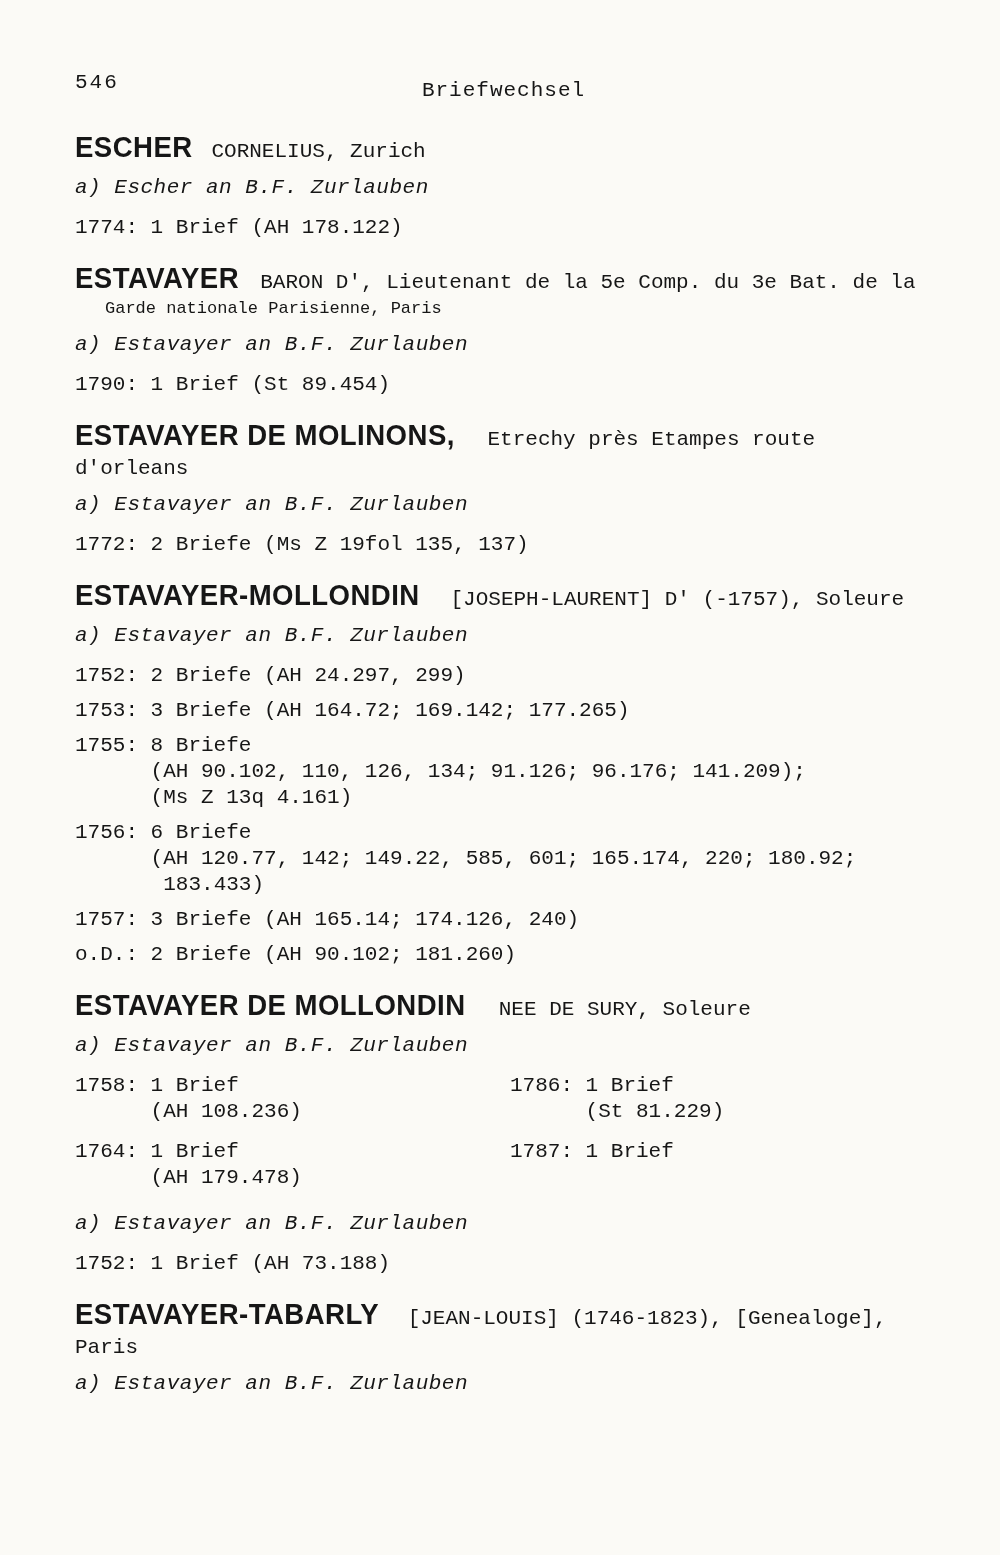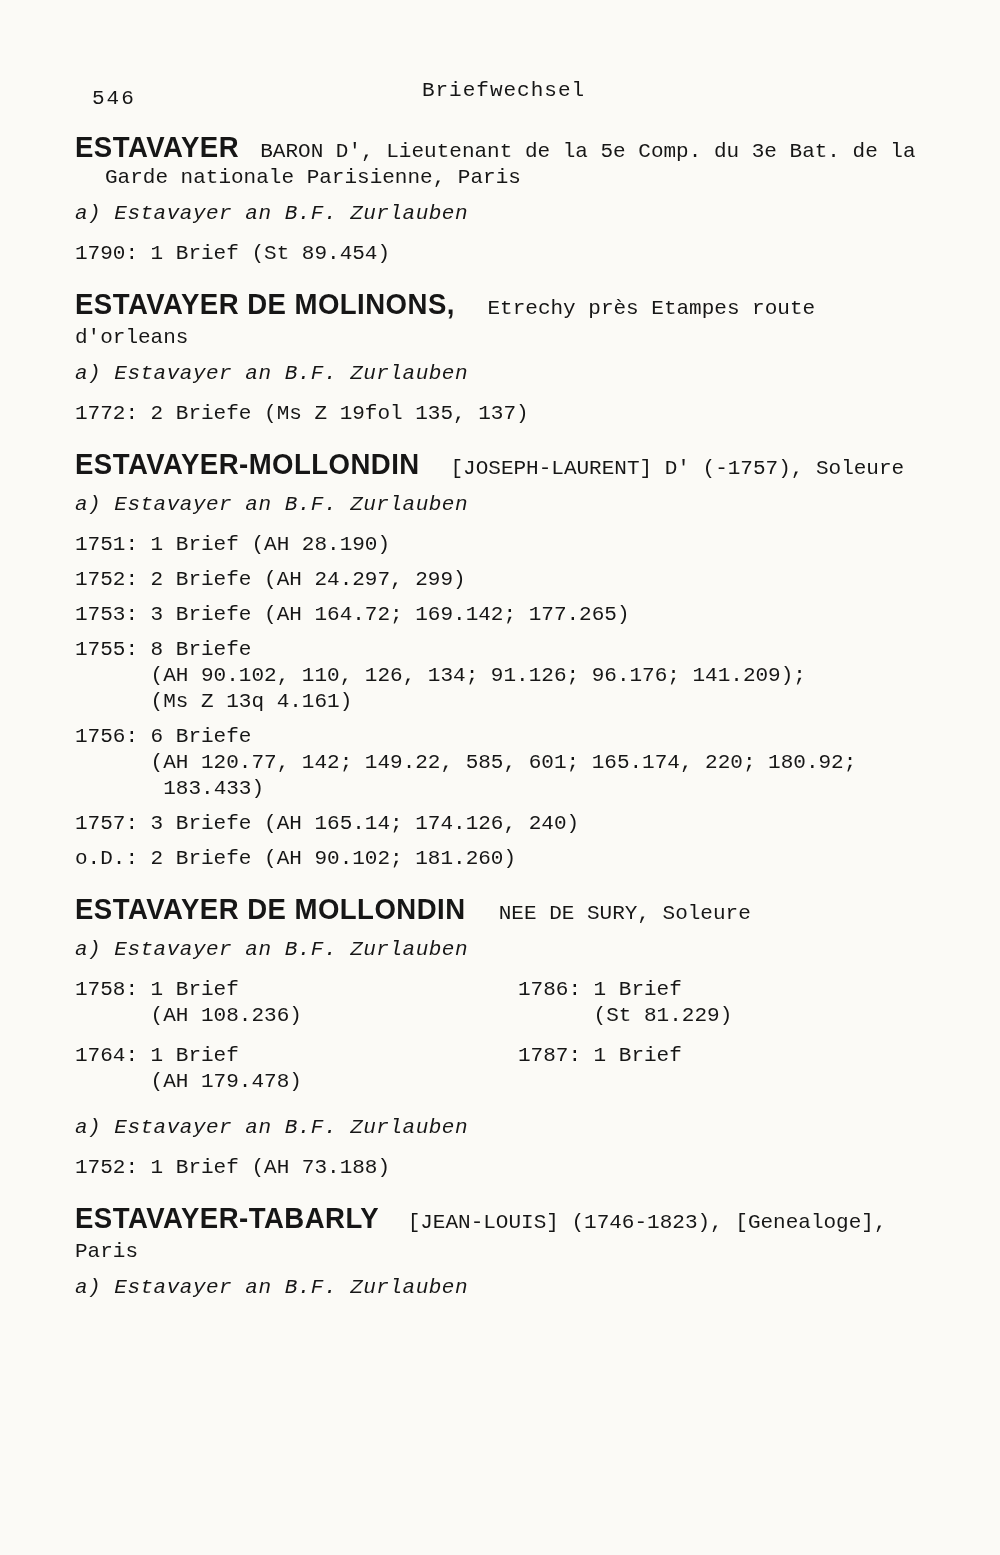--- a/index.html
+++ b/index.html
@@ -20,23 +20,22 @@
     line-height: 26px;
   }
   .pagehead {
     position: relative;
     height: 28px;
     margin-bottom: 36px;
   }
   .pnum {
     position: absolute;
     left: 0;
-    top: 16px;
+    top: 0;
     letter-spacing: 2px;
-    margin-left: 17px;
   }
   .ptitle {
     position: absolute;
     left: 0;
     right: 0;
     top: 8px;
     text-align: center;
     letter-spacing: 1px;
   }
   .entry { margin: 0 0 6px 0; }
@@ -56,21 +55,21 @@
   .esub {
     font-family: "Liberation Mono", "DejaVu Sans Mono", monospace;
     font-size: 21px;
     font-weight: normal;
     white-space: pre-wrap;
   }
   .esub2 {
     display: block;
     margin-left: 30px;
     font-family: "Liberation Mono", "DejaVu Sans Mono", monospace;
-    font-size: 21px;
+    font-size: 17px;
     font-weight: normal;
   }
   .attr {
     font-style: italic;
     margin: 0 0 14px 0;
     letter-spacing: 0.5px;
   }
   .records { margin: 0; }
   .record {
     display: flex;
@@ -82,34 +81,46 @@
     white-space: pre;
   }
   .rec-lines { flex: 1; }
   .rec-line {
     display: block;
     white-space: pre-wrap;
   }
   .record-columns {
     display: grid;
     grid-template-columns: 435px 1fr;
-    column-gap: 8px;
+    column-gap: 0;
   }
   .record-columns .record { margin-bottom: 14px; }
 </style>
 </head>
 <body>
 
 <div class="page">
 
   <header class="pagehead">
     <span class="pnum">546</span>
     <span class="ptitle">Briefwechsel</span>
   </header>
 
+  <section class="entry">
+    <h2 class="heading"><span class="ename">ESCHER</span><span class="esub"> CORNELIUS, Zurich</span></h2>
+    <p class="attr">a) Escher an B.F. Zurlauben</p>
+    <div class="records">
+      <div class="record">
+        <span class="rec-label">1774:</span>
+        <span class="rec-lines">
+            <span class="rec-line">1 Brief (AH 178.122)</span>
+          </span>
+      </div>
+    </div>
+  </section>
 
   <section class="entry">
     <h2 class="heading"><span class="ename">ESTAVAYER</span><span class="esub"> BARON D', Lieutenant de la 5e Comp. du 3e Bat. de la</span><span class="esub2">Garde nationale Parisienne, Paris</span></h2>
     <p class="attr">a) Estavayer an B.F. Zurlauben</p>
     <div class="records">
       <div class="record">
         <span class="rec-label">1790:</span>
         <span class="rec-lines">
             <span class="rec-line">1 Brief (St 89.454)</span>
           </span>
@@ -127,26 +138,20 @@
             <span class="rec-line">2 Briefe (Ms Z 19fol 135, 137)</span>
           </span>
       </div>
     </div>
   </section>
 
   <section class="entry">
     <h2 class="heading"><span class="ename">ESTAVAYER-MOLLONDIN</span><span class="esub"> [JOSEPH-LAURENT] D' (-1757), Soleure</span></h2>
     <p class="attr">a) Estavayer an B.F. Zurlauben</p>
     <div class="records">
-      <div class="record">
-        <span class="rec-label">1751:</span>
-        <span class="rec-lines">
-            <span class="rec-line">1 Brief (AH 28.190)</span>
-          </span>
-      </div>
       <div class="record">
         <span class="rec-label">1752:</span>
         <span class="rec-lines">
             <span class="rec-line">2 Briefe (AH 24.297, 299)</span>
           </span>
       </div>
       <div class="record">
         <span class="rec-label">1753:</span>
         <span class="rec-lines">
             <span class="rec-line">3 Briefe (AH 164.72; 169.142; 177.265)</span>

